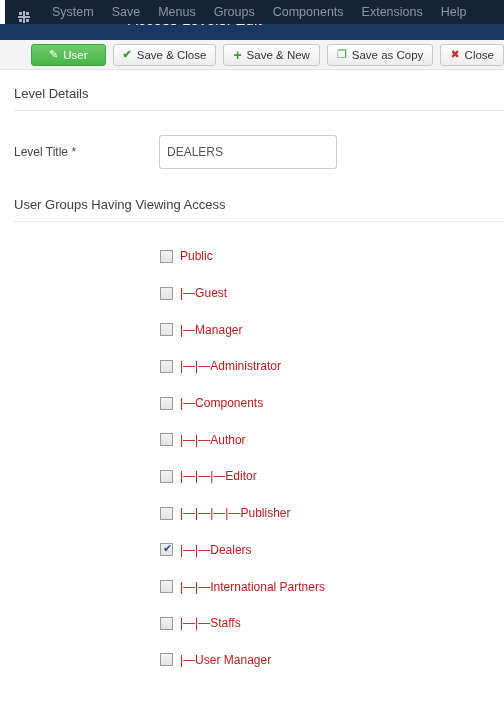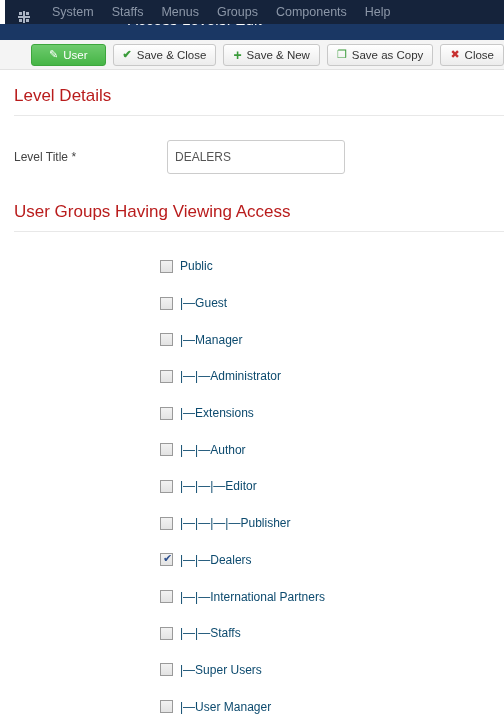--- a/index.html
+++ b/index.html
@@ -99,37 +99,36 @@
   .ico-check { color: #3a9b3a; font-weight: bold; }
   .ico-plus  { color: #3a9b3a; font-weight: bold; font-size: 14px; }
   .ico-copy  { color: #3a9b3a; }
   .ico-close { color: #c73030; }
   .ico-save  { color: #ffffff; }
 
   
   .content { position: absolute; top: 70px; left: 0; width: 504px; }
 
   .section-head {
-    font-size: 17px;
-    color: #b91c1c;
+    font-size: 13px;
+    color: #404040;
     font-weight: normal;
     padding: 16px 16px 9px 14px;
   }
   .rule {
     height: 1px;
     background: #e8e8e8;
     margin-left: 14px;
   }
 
   .field-row {
     display: flex;
     align-items: center;
     padding-top: 24px;
     padding-left: 14px;
-    gap: 8px;
   }
   .field-label {
     width: 145px;
     font-size: 12px;
     color: #444444;
   }
   .req { color: #444444; }
   .field-input {
     width: 178px;
     height: 24px;
@@ -167,45 +166,46 @@
     top: -3px;
     width: 13px;
     text-align: center;
     font-size: 11px;
     line-height: 15px;
     color: #2d4f8e;
   }
   .group-label {
     margin-left: 7px;
     font-size: 12px;
-    color: #0c4a6e;
+    color: #b91c1c;
     white-space: nowrap;
   }
 </style>
 </head>
 <body>
 
 <div class="navbar">
   <div class="nav-logo">
     <svg width="14" height="14" viewBox="0 0 14 14" aria-hidden="true">
       <g fill="#aab4c4">
         <rect x="6" y="1" width="2" height="12"></rect>
         <rect x="1" y="6" width="12" height="2"></rect>
         <rect x="2" y="2" width="3" height="3"></rect>
         <rect x="9" y="2" width="3" height="3"></rect>
         <rect x="2" y="9" width="3" height="3"></rect>
         <rect x="9" y="9" width="3" height="3"></rect>
       </g>
     </svg>
   </div>
   <div class="nav-item">System</div>
-  <div class="nav-item">Staffs</div>
+  <div class="nav-item">Save</div>
   <div class="nav-item">Menus</div>
   <div class="nav-item">Groups</div>
   <div class="nav-item">Components</div>
+  <div class="nav-item">Extensions</div>
   <div class="nav-item">Help</div>
 </div>
 
 <div class="subheader-strip">
   <div class="subheader-title">Access Levels: Edit</div>
 </div>
 
 <div class="toolbar">
   <div class="btn btn-primary">
     <span class="btn-ico ico-save">✎</span>
@@ -257,21 +257,21 @@
       <div class="group-row">
         <span class="cbx"></span>
         <span class="group-label">|—Manager</span>
       </div>
       <div class="group-row">
         <span class="cbx"></span>
         <span class="group-label">|—|—Administrator</span>
       </div>
       <div class="group-row">
         <span class="cbx"></span>
-        <span class="group-label">|—Extensions</span>
+        <span class="group-label">|—Components</span>
       </div>
       <div class="group-row">
         <span class="cbx"></span>
         <span class="group-label">|—|—Author</span>
       </div>
       <div class="group-row">
         <span class="cbx"></span>
         <span class="group-label">|—|—|—Editor</span>
       </div>
       <div class="group-row">
@@ -285,20 +285,16 @@
       <div class="group-row">
         <span class="cbx"></span>
         <span class="group-label">|—|—International Partners</span>
       </div>
       <div class="group-row">
         <span class="cbx"></span>
         <span class="group-label">|—|—Staffs</span>
       </div>
       <div class="group-row">
         <span class="cbx"></span>
-        <span class="group-label">|—Super Users</span>
-      </div>
-      <div class="group-row">
-        <span class="cbx"></span>
         <span class="group-label">|—User Manager</span>
       </div>
     </div>
 </div>
 
 </body></html>

